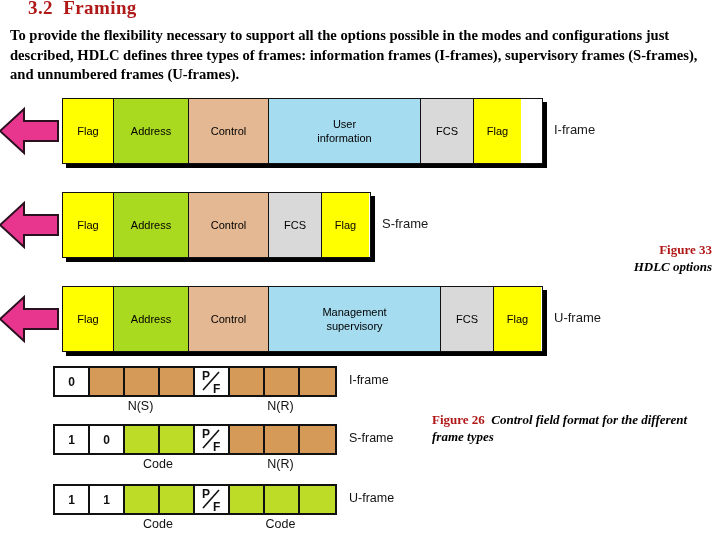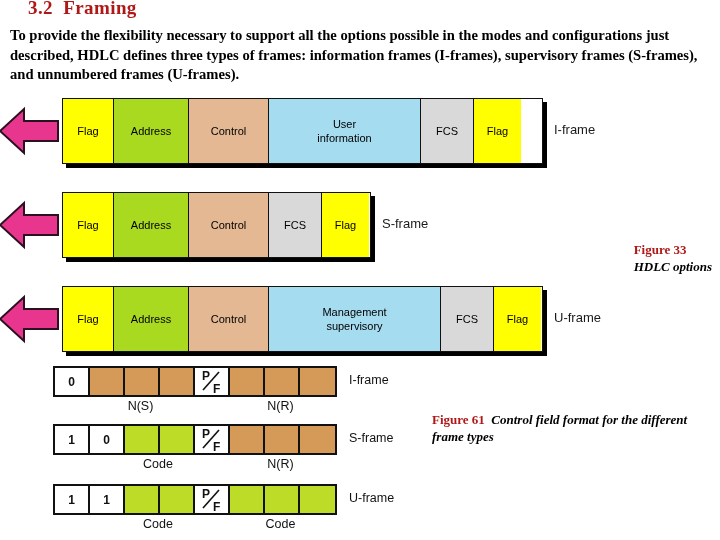--- a/index.html
+++ b/index.html
@@ -146,21 +146,21 @@
   .cap-num {
     color: #b01818;
     font-weight: bold;
     font-style: normal;
   }
   .cap-txt {
     color: #000000;
     font-weight: bold;
     font-style: italic;
   }
-  #figure-33-caption { right: 8px; top: 241px; text-align: left; }
+  #figure-33-caption { right: 8px; top: 241px; text-align: right; }
   #figure-34-caption { left: 432px; top: 411px; width: 284px; text-align: left; }
 </style>
 </head>
 <body>
 
 <div id="slide-title">3.2  Framing</div>
 <div id="intro-paragraph">To provide the flexibility necessary to support all the options possible in the modes and configurations just described, HDLC defines three types of frames: information frames (I-frames), supervisory frames (S-frames), and unnumbered frames (U-frames).</div>
 
 <div class="arrow" style="left:-2px; top:104px;">
   <svg width="62" height="54" viewBox="0 0 62 54">
@@ -276,14 +276,14 @@
       <div class="ctrl-cell" style="background: rgb(188, 220, 40);"></div>
       <div class="ctrl-cell" style="background: rgb(188, 220, 40);"></div>
       <div class="ctrl-cell" style="background: rgb(188, 220, 40);"></div>
     </div>
   <div class="ctrl-name" style="left: 296px;">U-frame</div>
 <div class="ctrl-sublabel" style="left: 70px; width: 70px; top: 33px;">Code</div>
     <div class="ctrl-sublabel" style="left: 175px; width: 105px; top: 33px;">Code</div>
   </div>
 
 <div class="caption" id="figure-34-caption">
-  <span class="cap-num">Figure 61</span><span class="cap-txt">&nbsp; </span><span class="cap-txt">Control field format for the different frame types</span>
+  <span class="cap-num">Figure 26</span><span class="cap-txt">&nbsp; </span><span class="cap-txt">Control field format for the different frame types</span>
 </div>
 
 </body></html>

